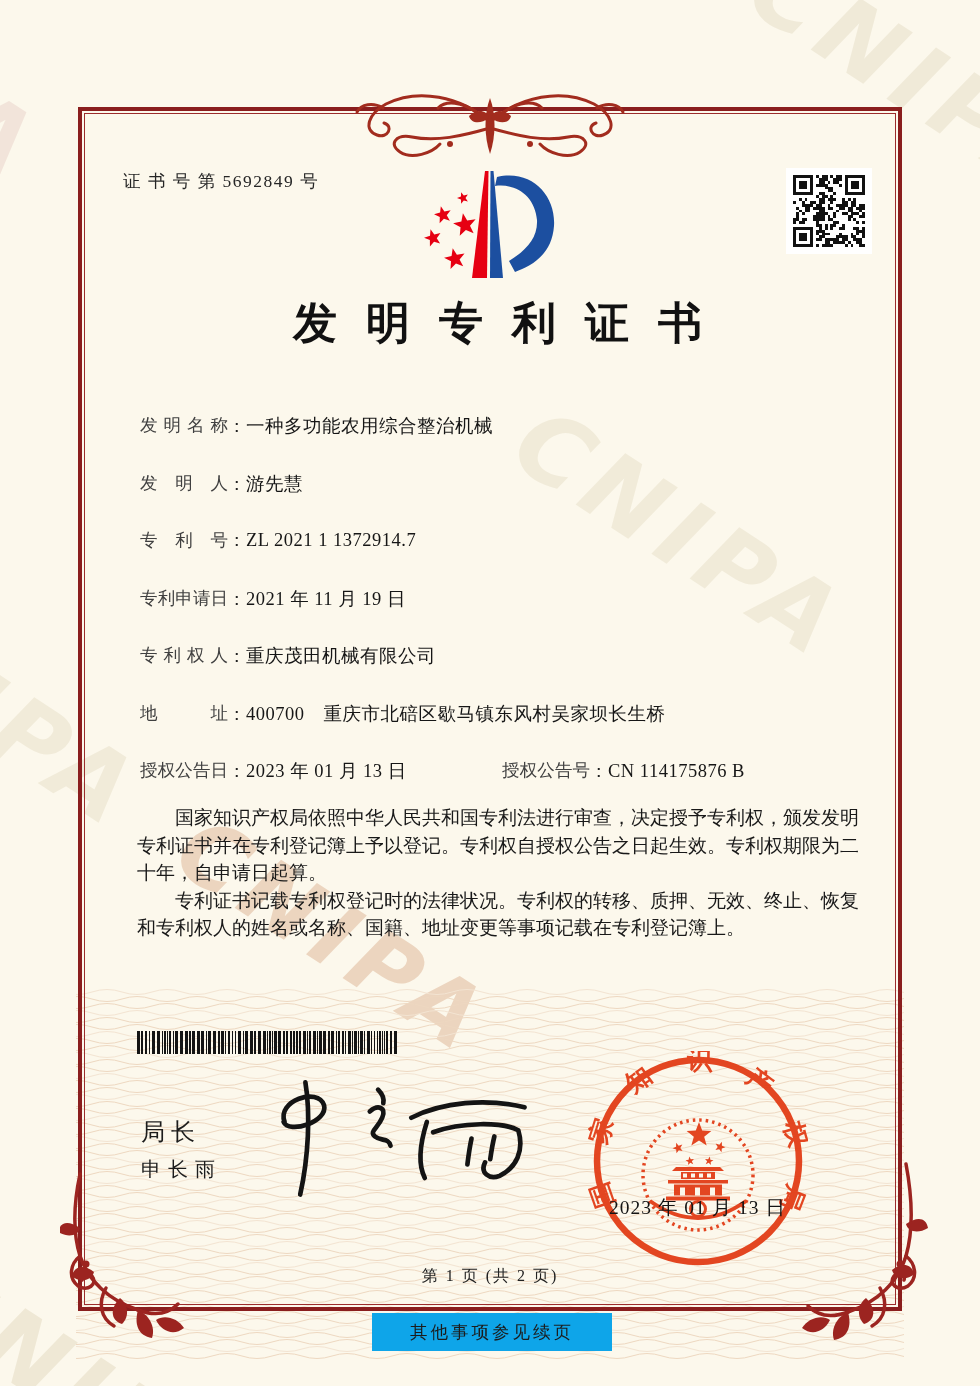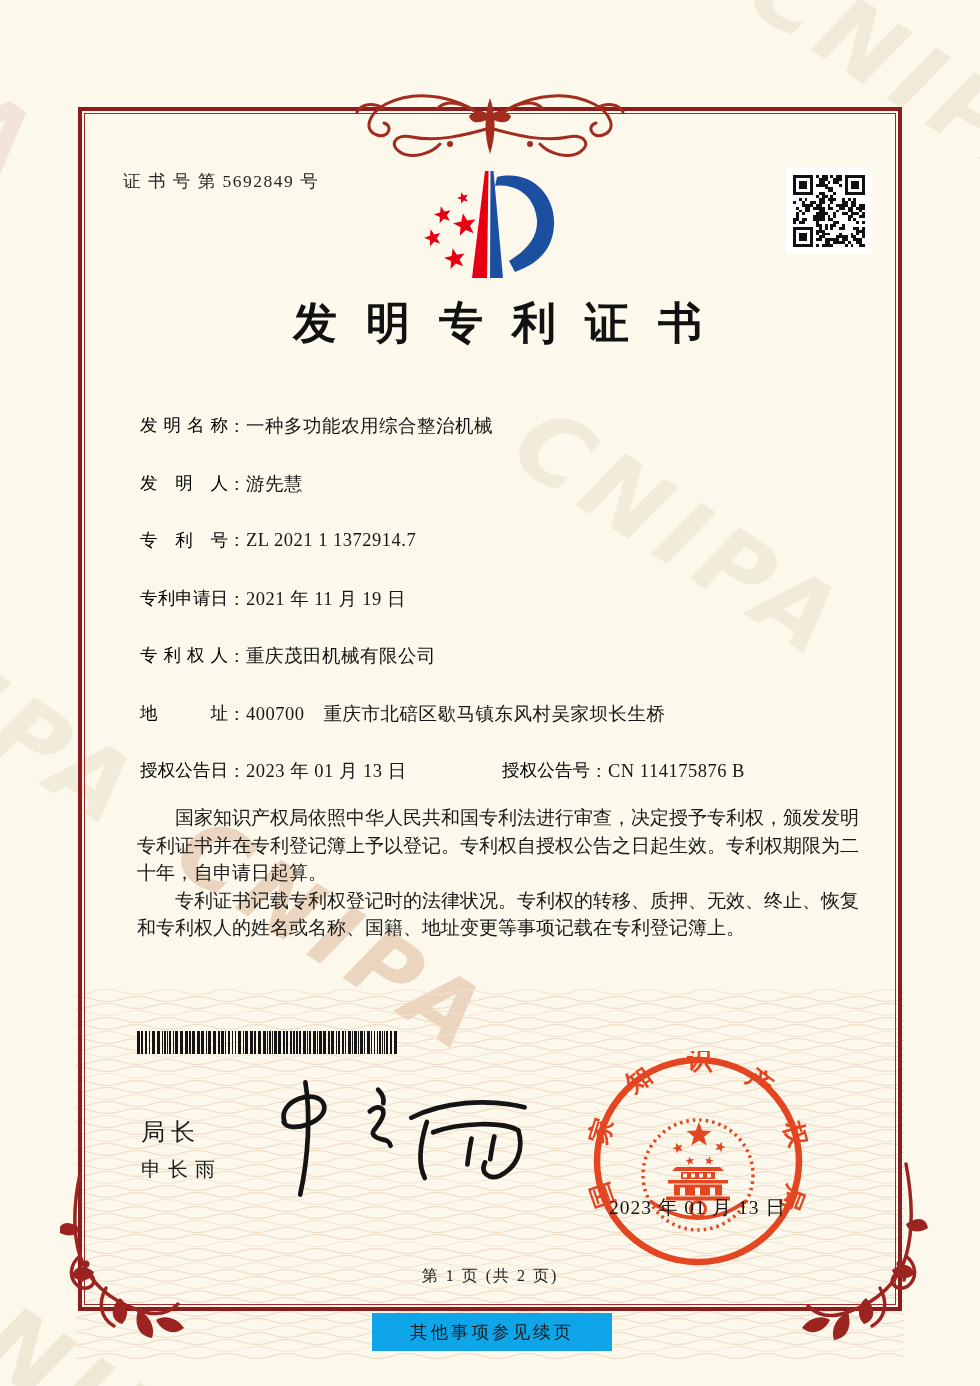--- a/index.html
+++ b/index.html
@@ -29,21 +29,21 @@
   .qr-wrap{position:absolute;left:786px;top:168px;width:86px;height:86px;background:#ffffff;}
   .qr-wrap svg{position:absolute;left:7px;top:7px;}
   .title{
     position:absolute;left:0;right:0;top:294px;text-align:center;
     font-size:44px;font-weight:bold;letter-spacing:29px;padding-left:44px;color:#111;
   }
   .fields{position:absolute;left:140px;top:413px;width:740px;font-size:18px;}
   .frow{height:24px;margin-bottom:33.5px;white-space:nowrap;}
   .flabel{
     display:inline-block;width:88px;text-align:justify;text-align-last:justify;
-    vertical-align:top;font-size:17.5px;color:#000000;
+    vertical-align:top;font-size:17.5px;color:#404040;
   }
   .fcolon{display:inline-block;width:18px;font-size:17.5px;color:#222;}
   .fvalue{font-size:18.5px;color:#161616;letter-spacing:0.5px;}
   .grant-left{display:inline-block;width:362px;}
   .body-text{
     position:absolute;left:137px;top:806px;width:722px;
     font-size:19px;line-height:27.5px;color:#191919;text-align:justify;
   }
   .body-text p{margin:0;text-indent:2em;font-family:Liberation Mono, monospace;}
   .barcode{position:absolute;left:136px;top:1031px;width:266px;height:23px;}

